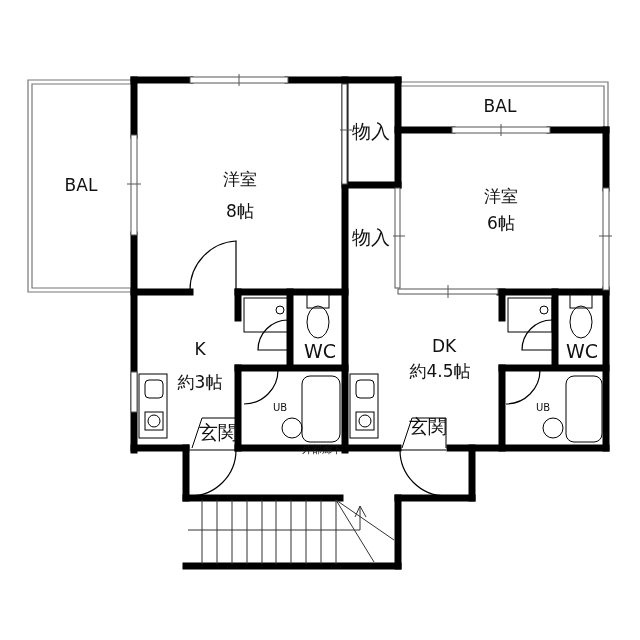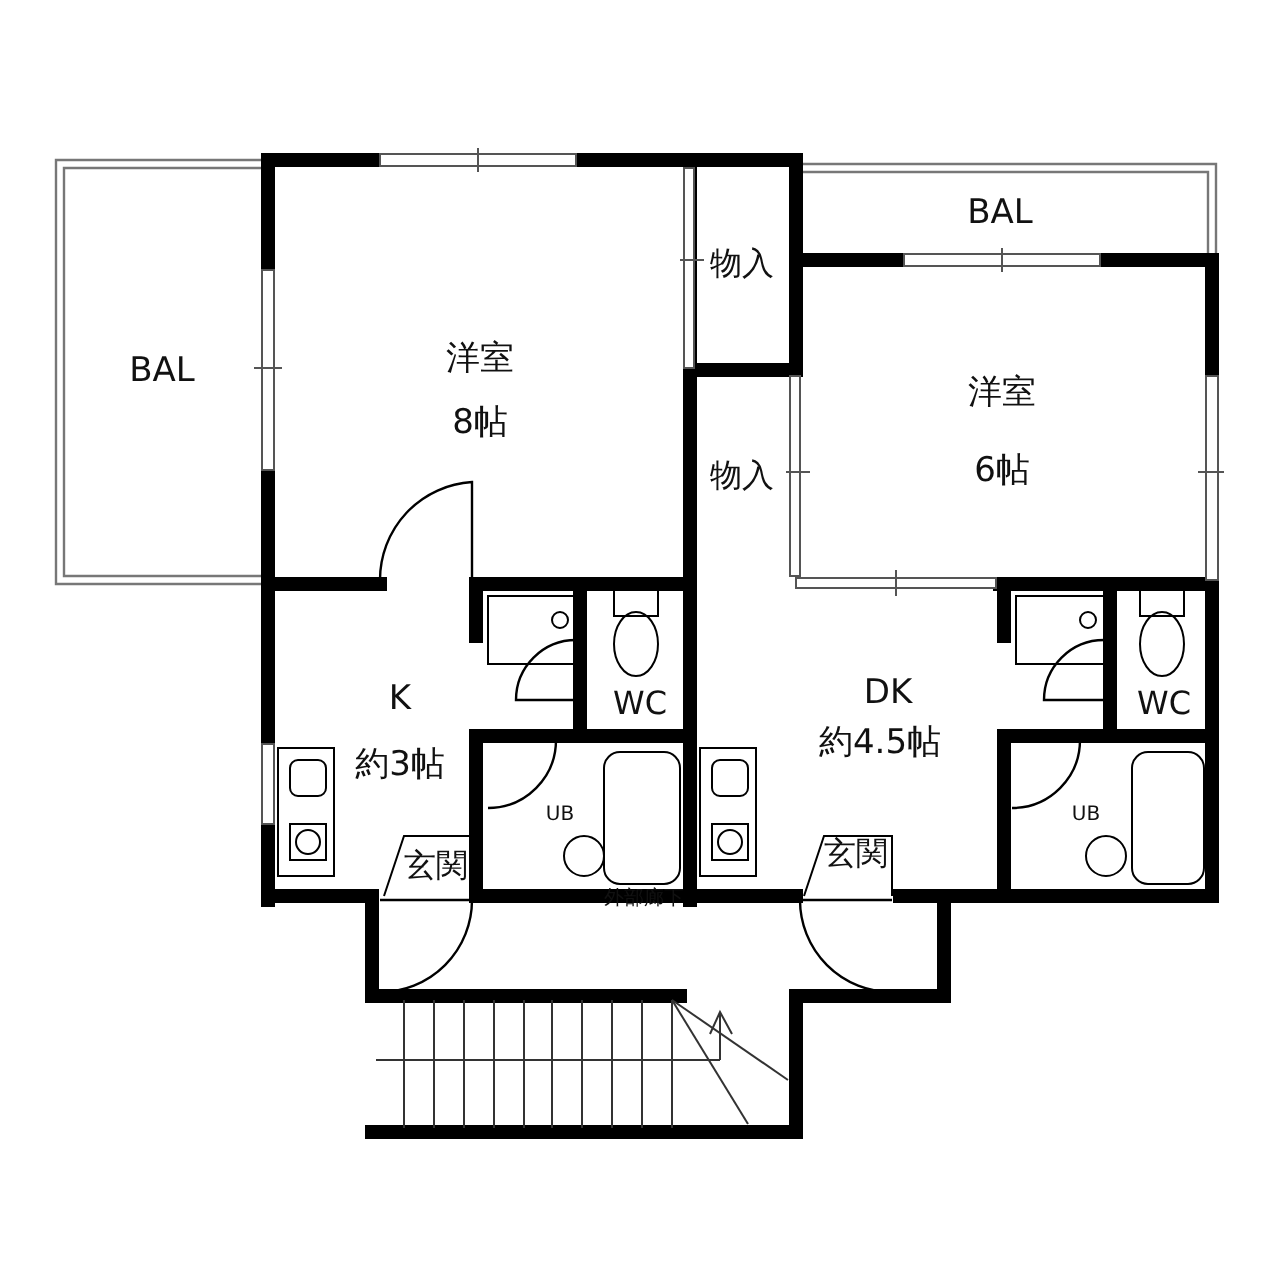--- a/index.html
+++ b/index.html
@@ -3,21 +3,21 @@
 <meta charset="utf-8">
 <style>
   html, body { margin:0; padding:0; background:#ffffff; }
   body { width:640px; height:640px; position:relative; overflow:hidden;
          font-family: "DejaVu Sans", "Liberation Sans", sans-serif; }
   #plan { position:absolute; left:0; top:0; width:640px; height:640px; }
   .lbl { position:absolute; color:#111; white-space:nowrap;
          transform:translate(-50%,-50%); line-height:1.25; }
   .lbl.big { font-size:17px; }
   .lbl.med { font-size:10px; }
-  .lbl.sm  { font-size:16px; }
+  .lbl.sm  { font-size:19px; }
 </style>
 </head>
 <body>
 
 <svg id="plan" viewBox="0 0 640 640" xmlns="http://www.w3.org/2000/svg">
   <g fill="none" stroke="#777" stroke-width="1.2">
 
     <path d="M131,80 L28,80 L28,292 L131,292"></path>
     <path d="M131,84 L32,84 L32,288 L131,288"></path>
 
@@ -143,21 +143,21 @@
   </g>
 </svg>
 
 <div class="lbl big" style="left:81px;top:186px">BAL</div>
 <div class="lbl big" style="left:500px;top:107px">BAL</div>
 
 <div class="lbl big" style="left:240px;top:180px">洋室</div>
 <div class="lbl big" style="left:240px;top:212px">8帖</div>
 
 <div class="lbl big" style="left:501px;top:197px">洋室</div>
-<div class="lbl big" style="left:501px;top:236px">6帖</div>
+<div class="lbl big" style="left:501px;top:224px">6帖</div>
 
 <div class="lbl sm" style="left:371px;top:132px">物入</div>
 <div class="lbl sm" style="left:371px;top:238px">物入</div>
 
 <div class="lbl big" style="left:200px;top:350px">K</div>
 <div class="lbl big" style="left:200px;top:383px">約3帖</div>
 
 <div class="lbl big" style="left:444px;top:347px">DK</div>
 <div class="lbl big" style="left:440px;top:372px">約4.5帖</div>
 

